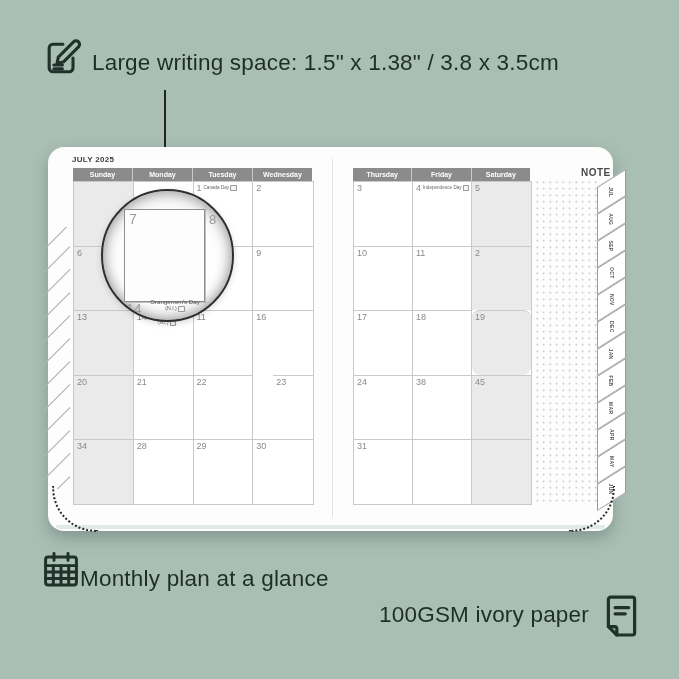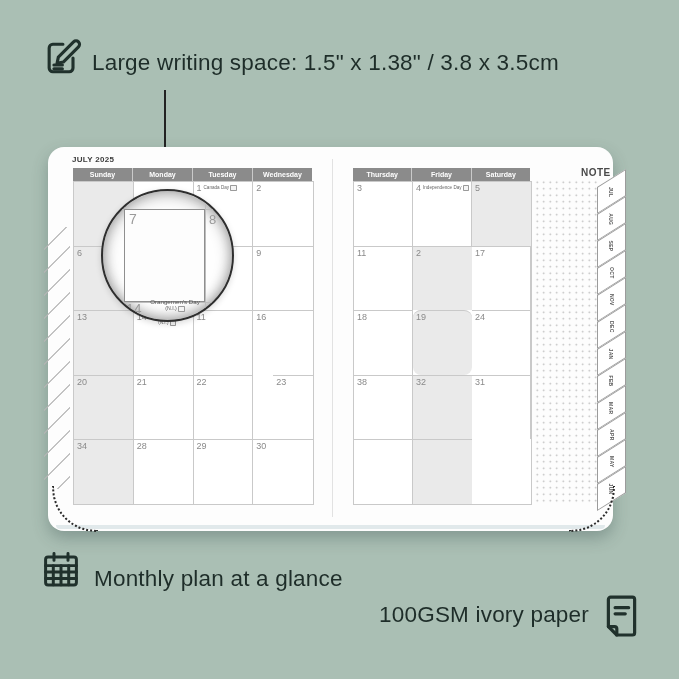--- a/index.html
+++ b/index.html
@@ -87,21 +87,21 @@
   .mag-vline{position:absolute;width:1px;top:0;bottom:0;background:#bdbdbd;}
   .mag-hline{position:absolute;height:1px;left:0;right:0;background:#bdbdbd;}
   .mag-box{position:absolute;left:21px;top:18px;width:81px;height:93px;border:1.3px solid #8f8f8f;background:#fdfdfd;box-sizing:border-box;}
   .mag-num{position:absolute;color:#9a9a9a;font-size:14px;}
   .mag-hol{position:absolute;left:40px;top:107px;width:64px;text-align:center;color:#555;}
   .mag-hol .l1{font-size:6.2px;display:block;}
   .mag-hol .l2{font-size:5.2px;display:block;}
 
   
   .cal-icon{left:40px;top:549px;width:42px;height:42px;}
-  .bottom-annot1{left:94px;top:566px;}
+  .bottom-annot1{left:80px;top:566px;}
   .bottom-annot2{right:90px;top:602px;text-align:right;}
   .paper-icon{left:599px;top:591px;width:45px;height:52px;}
 
   svg.icon{stroke:#20312c;fill:none;stroke-width:1.7;stroke-linecap:round;stroke-linejoin:round;}
 </style>
 </head>
 <body>
 
 <svg class="abs icon top-note-icon" viewBox="0 0 24 24">
   <path d="M12.5 4.5H7a2 2 0 0 0-2 2v11a2 2 0 0 0 2 2h9a2 2 0 0 0 2-2v-5.5"></path>
@@ -200,20 +200,23 @@
         <span>3</span>
       </div>
       <div class="cell">
         <span>4</span>
         <span class="hol"><span>Independence Day </span><i class="cb"></i></span>
       </div>
       <div class="cell weekend" style="border-right: none;">
         <span>5</span>
       </div>
       <div class="cell">
+        <span>10</span>
+      </div>
+      <div class="cell">
         <span>11</span>
       </div>
       <div class="cell weekend" style="border-right: none;">
         <span>2</span>
       </div>
       <div class="cell">
         <span>17</span>
       </div>
       <div class="cell">
         <span>18</span>
@@ -221,21 +224,21 @@
       <div class="cell weekend" style="border-right: none; border-radius: 8px;">
         <span>19</span>
       </div>
       <div class="cell">
         <span>24</span>
       </div>
       <div class="cell">
         <span>38</span>
       </div>
       <div class="cell weekend" style="border-right: none;">
-        <span>32</span>
+        <span>45</span>
       </div>
       <div class="cell">
         <span>31</span>
       </div>
       <div class="cell">
         <span></span>
       </div>
       <div class="cell weekend" style="border-right: none;">
         <span></span>
       </div>

